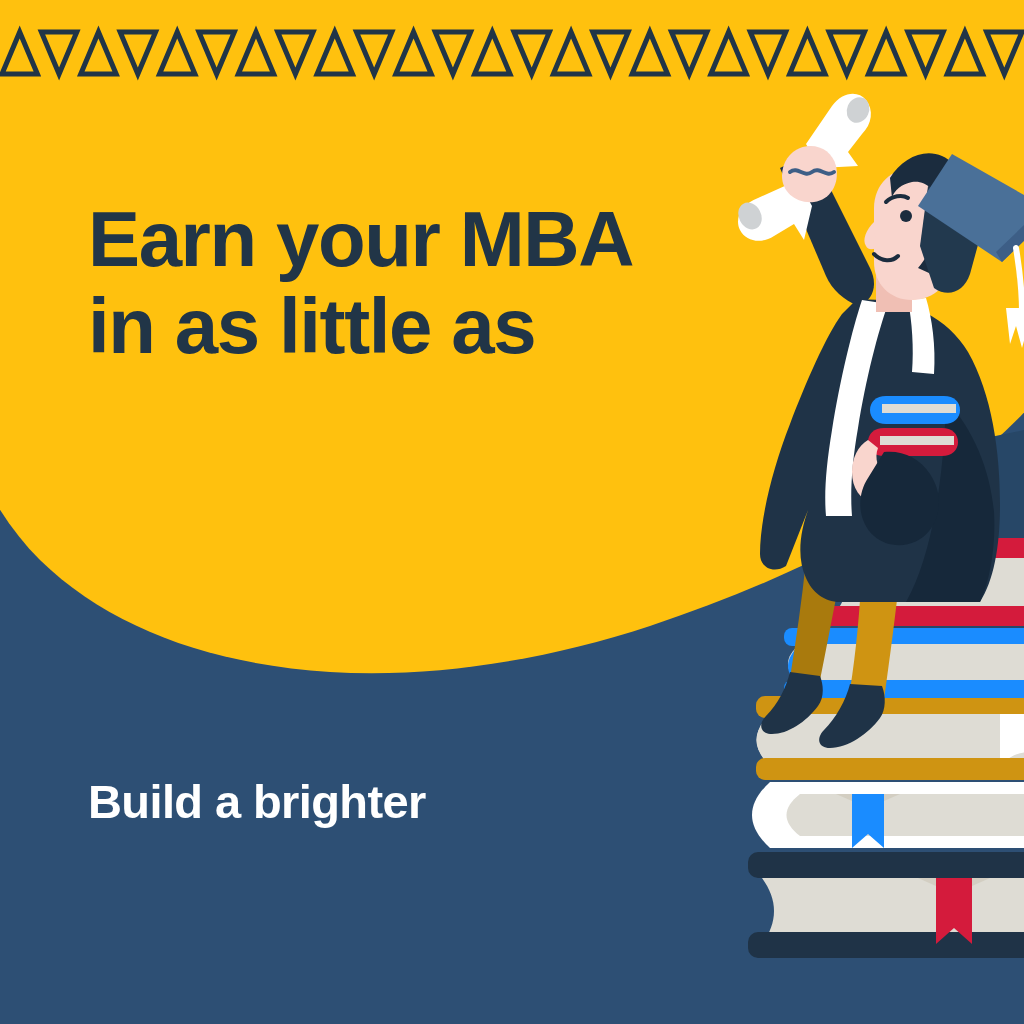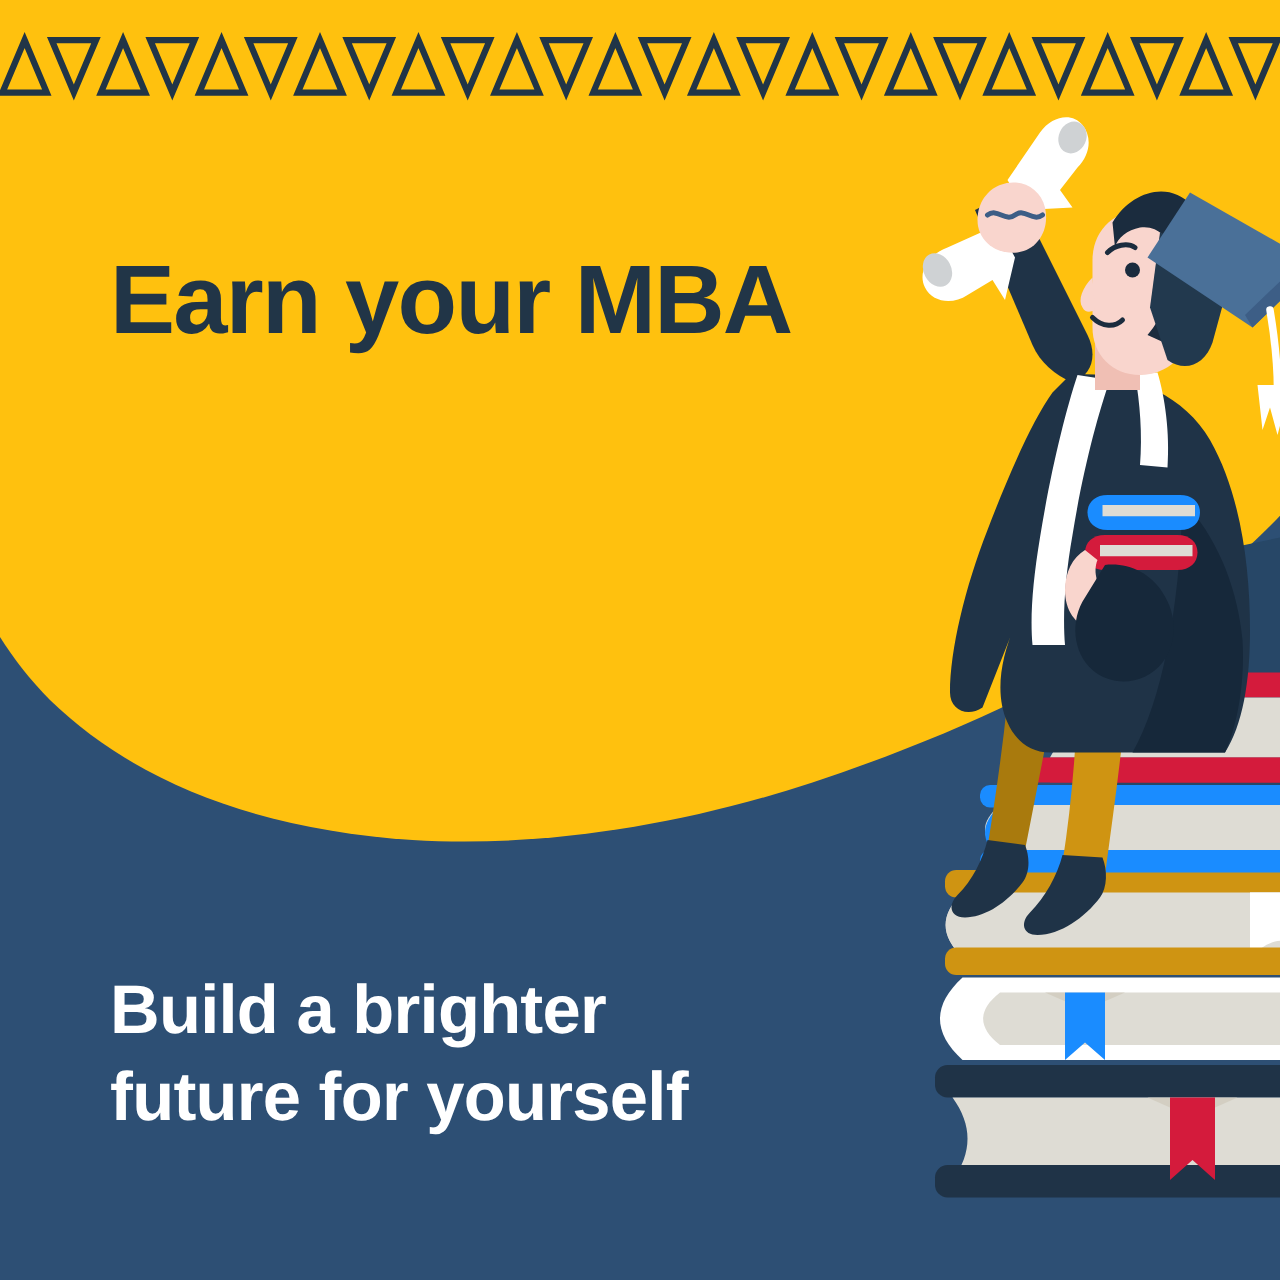--- a/index.html
+++ b/index.html
@@ -44,21 +44,21 @@
     letter-spacing: -1.4px;
     font-stretch: condensed;
   }
   .headline .hl-line { display: block; white-space: nowrap; }
   .subhead {
     position: absolute;
     left: 88px;
     top: 772px;
     width: 620px;
     color: #ffffff;
-    font-size: 55px;
+    font-size: 47px;
     font-weight: 700;
     line-height: 1.28;
     letter-spacing: -0.6px;
   }
   .subhead .sh-line { display: block; white-space: nowrap; }
   
   .illustration {
     position: absolute;
     right: 0;
     top: 0;
@@ -112,25 +112,25 @@
           <path d="M 886.1538461538463 32 L 903.8769230769233 74 L 868.4307692307693 74 Z" stroke="#213547" fill="none"></path>
           <path d="M 907.8153846153847 32 L 943.2615384615386 32 L 925.5384615384617 74 Z" stroke="#213547" fill="none"></path>
           <path d="M 964.923076923077 32 L 982.646153846154 74 L 947.2 74 Z" stroke="#213547" fill="none"></path>
           <path d="M 986.5846153846154 32 L 1022.0307692307694 32 L 1004.3076923076924 74 Z" stroke="#213547" fill="none"></path>
         </g>
     </g>
   </svg>
 
   <div class="headline">
     <span class="hl-line">Earn your MBA</span>
+    <span class="hl-line">in as little as</span>
   </div>
 
   <div class="subhead">
     <span class="sh-line">Build a brighter</span>
-    <span class="sh-line">future for yourself</span>
   </div>
 
   <svg class="illustration" viewBox="594 0 430 1024" preserveAspectRatio="none">
 
     <path d="M 905 455 L 1024 430 L 1024 760 L 880 760 Z" fill="#274767"></path>
 
     <g>
       <rect x="748" y="852" width="300" height="26" rx="10" fill="#1f3347"></rect>
       <path d="M 762 878 L 1048 878 L 1048 944 L 762 944 C 778 922, 778 900, 762 878 Z" fill="#dedcd4"></path>
       <rect x="748" y="932" width="300" height="26" rx="10" fill="#1f3347"></rect>

